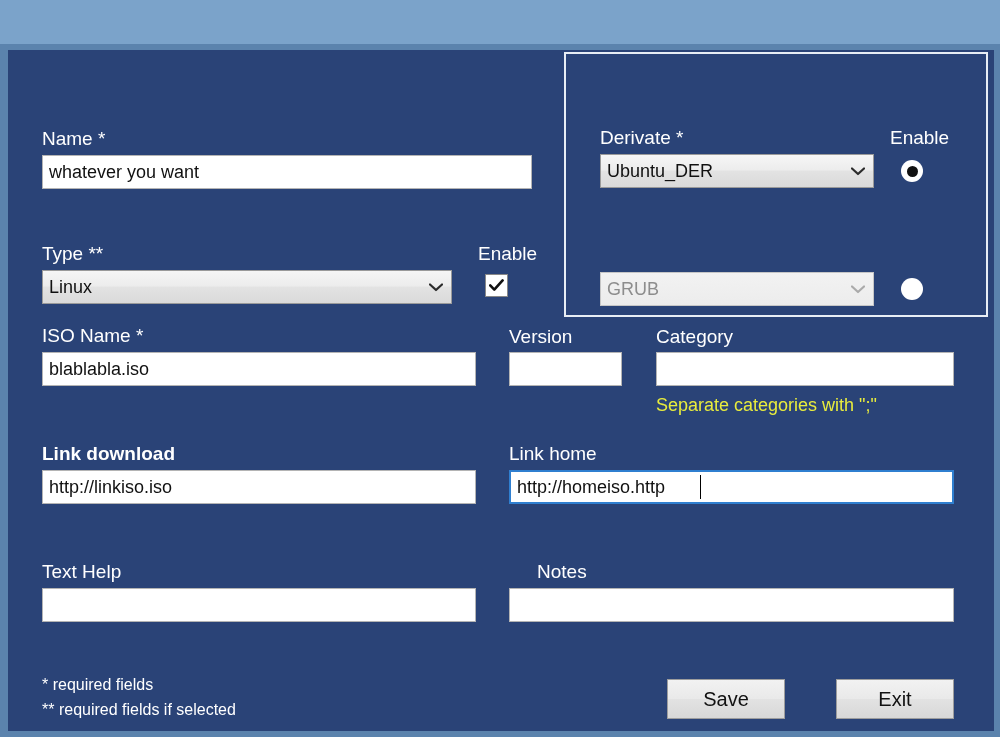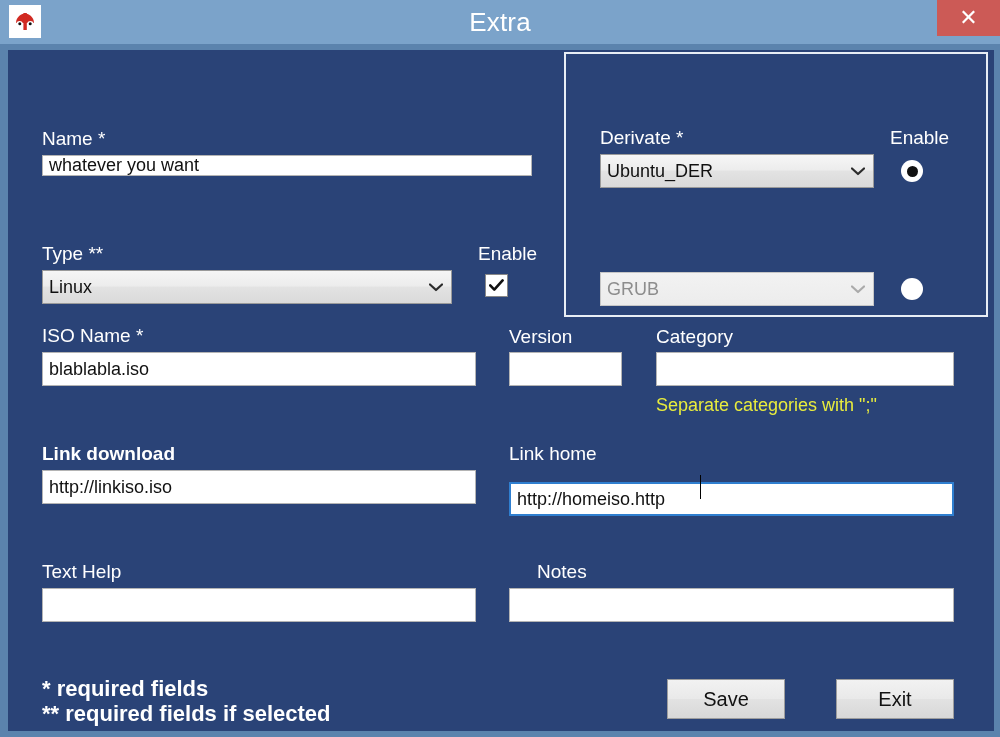--- a/index.html
+++ b/index.html
@@ -90,21 +90,20 @@
     background: #ffffff;
     border: 1px solid #b4b4b4;
     font-family: "Liberation Sans", sans-serif;
     font-size: 18px;
     color: #111111;
     padding: 0 6px;
     outline: none;
   }
   .txt.focused {
     border: 2px solid #2f7fd0;
-    margin-top: 12px;
   }
 
   .combo {
     position: absolute;
     box-sizing: border-box;
     background: linear-gradient(to bottom, #f6f6f6 0%, #ececec 48%, #e3e3e3 49%, #dadada 100%);
     border: 1px solid #9a9a9a;
     font-size: 18px;
     color: #111111;
     display: flex;
@@ -166,23 +165,22 @@
   .hint {
     position: absolute;
     color: #e8ec3d;
     font-size: 18px;
     white-space: nowrap;
   }
 
   .note {
     position: absolute;
     color: #ffffff;
-    font-size: 22px;
+    font-size: 16px;
     white-space: nowrap;
-    font-weight: bold;
   }
 
   .btn {
     position: absolute;
     box-sizing: border-box;
     background: linear-gradient(to bottom, #f2f2f2 0%, #e9e9e9 50%, #e2e2e2 51%, #d8d8d8 100%);
     border: 1px solid #9d9d9d;
     color: #111111;
     font-size: 20px;
     font-family: "Liberation Sans", sans-serif;
@@ -197,43 +195,26 @@
     position: absolute;
     width: 1px;
     background: #000000;
   }
 </style>
 </head>
 <body>
 
 <div id="app">
 
-  <div class="titlebar">
-
-    <div class="app-icon">
-      <svg width="24" height="24" viewBox="0 0 24 24" aria-hidden="true">
-        <path d="M3 13 C3 6.5, 9 3.5, 12 3.5 C15 3.5, 21 6.5, 21 13 Z" fill="#d12a22"></path>
-        <rect x="10.4" y="3" width="3.4" height="17" fill="#d12a22"></rect>
-        <ellipse cx="6.6" cy="13.6" rx="3.1" ry="2.6" fill="#ffffff"></ellipse>
-        <ellipse cx="17.4" cy="13.6" rx="3.1" ry="2.6" fill="#ffffff"></ellipse>
-        <circle cx="6.8" cy="13.7" r="1.5" fill="#111111"></circle>
-        <circle cx="17.2" cy="13.7" r="1.5" fill="#111111"></circle>
-      </svg>
-    </div>
-
-    <div class="title-text">Extra</div>
-
-    <div class="close-btn">✕</div>
-  </div>
 
   <div class="dialog-frame">
     <div class="dialog-body">
 
       <div class="lbl" style="left:34px; top:78px;">Name *</div>
-      <input class="txt" style="left: 34px; top: 105px; width: 490px; height: 21px;" value="whatever you want">
+      <input class="txt" style="left: 34px; top: 105px; width: 490px; height: 34px;" value="whatever you want">
 
       <div class="lbl" style="left:34px; top:193px;">Type **</div>
       <div class="combo" style="left:34px; top:220px; width:410px; height:34px;">
         <span class="cv">Linux</span>
         <span class="arrow">
           <svg width="14" height="9" viewBox="0 0 14 9">
               <path d="M1 1.5 L7 7 L13 1.5" fill="none" stroke="#2b2b2b" stroke-width="2.2" stroke-linecap="round" stroke-linejoin="round"></path>
             </svg>
         </span>
       </div>

